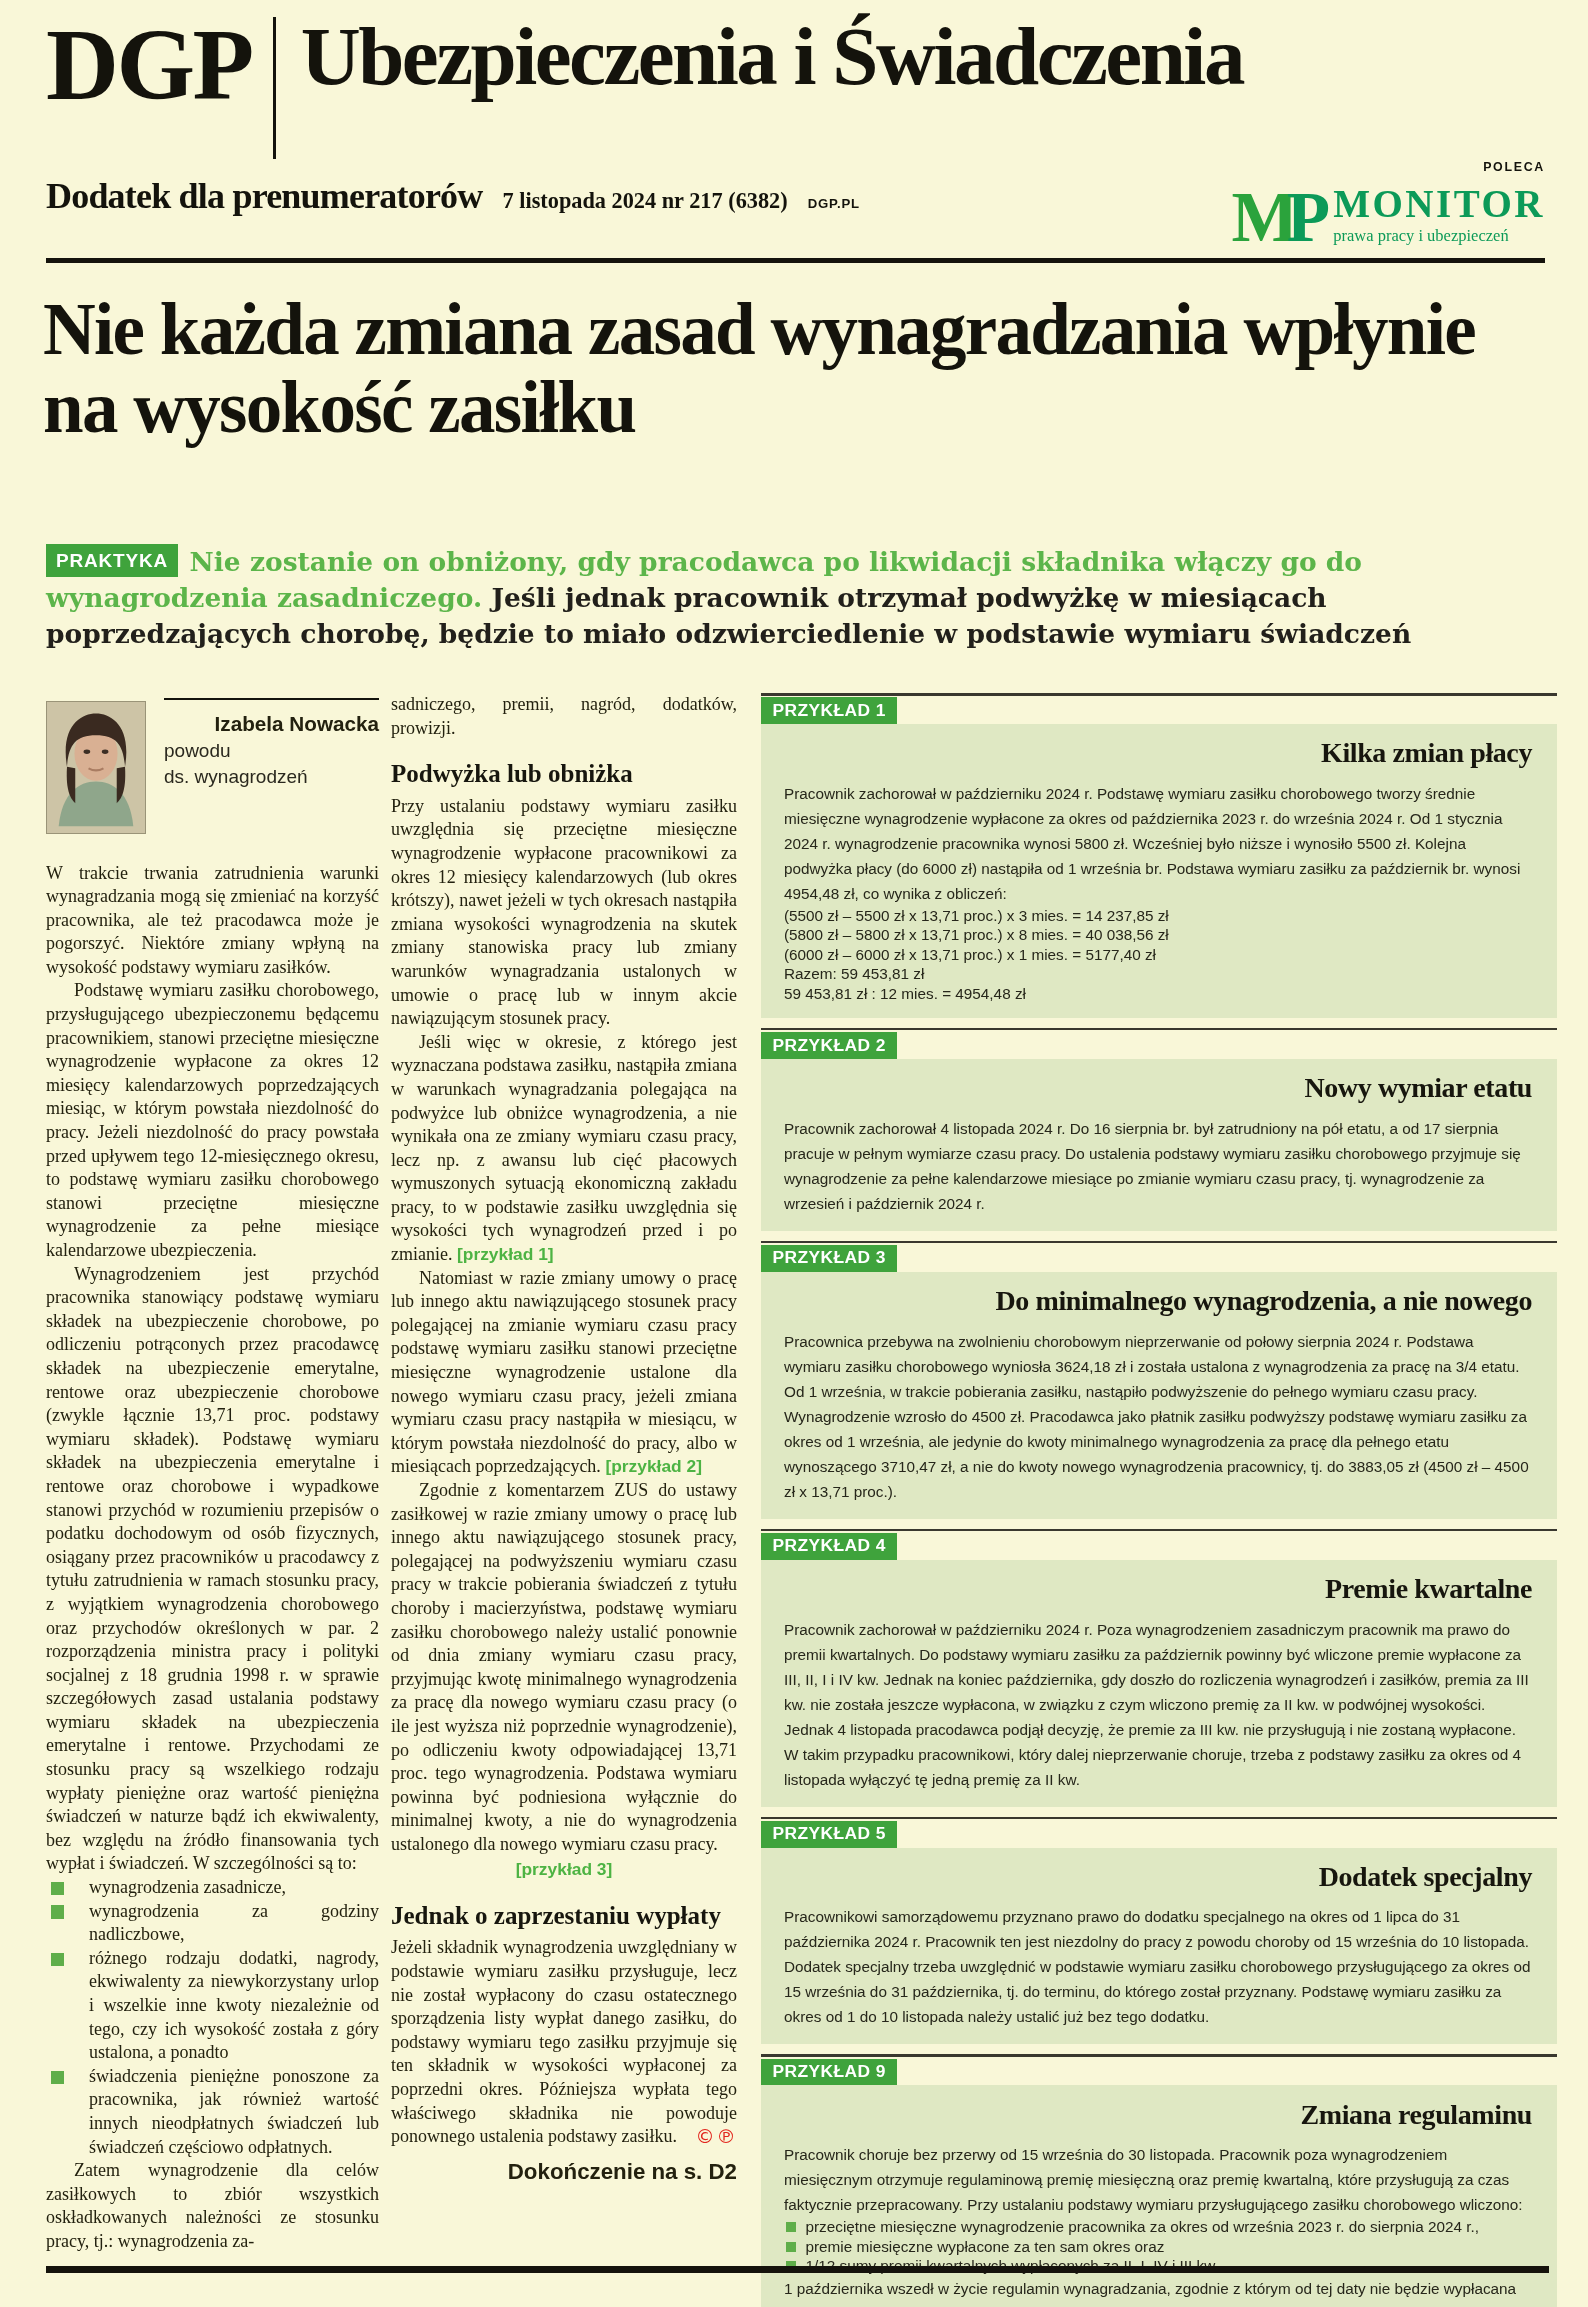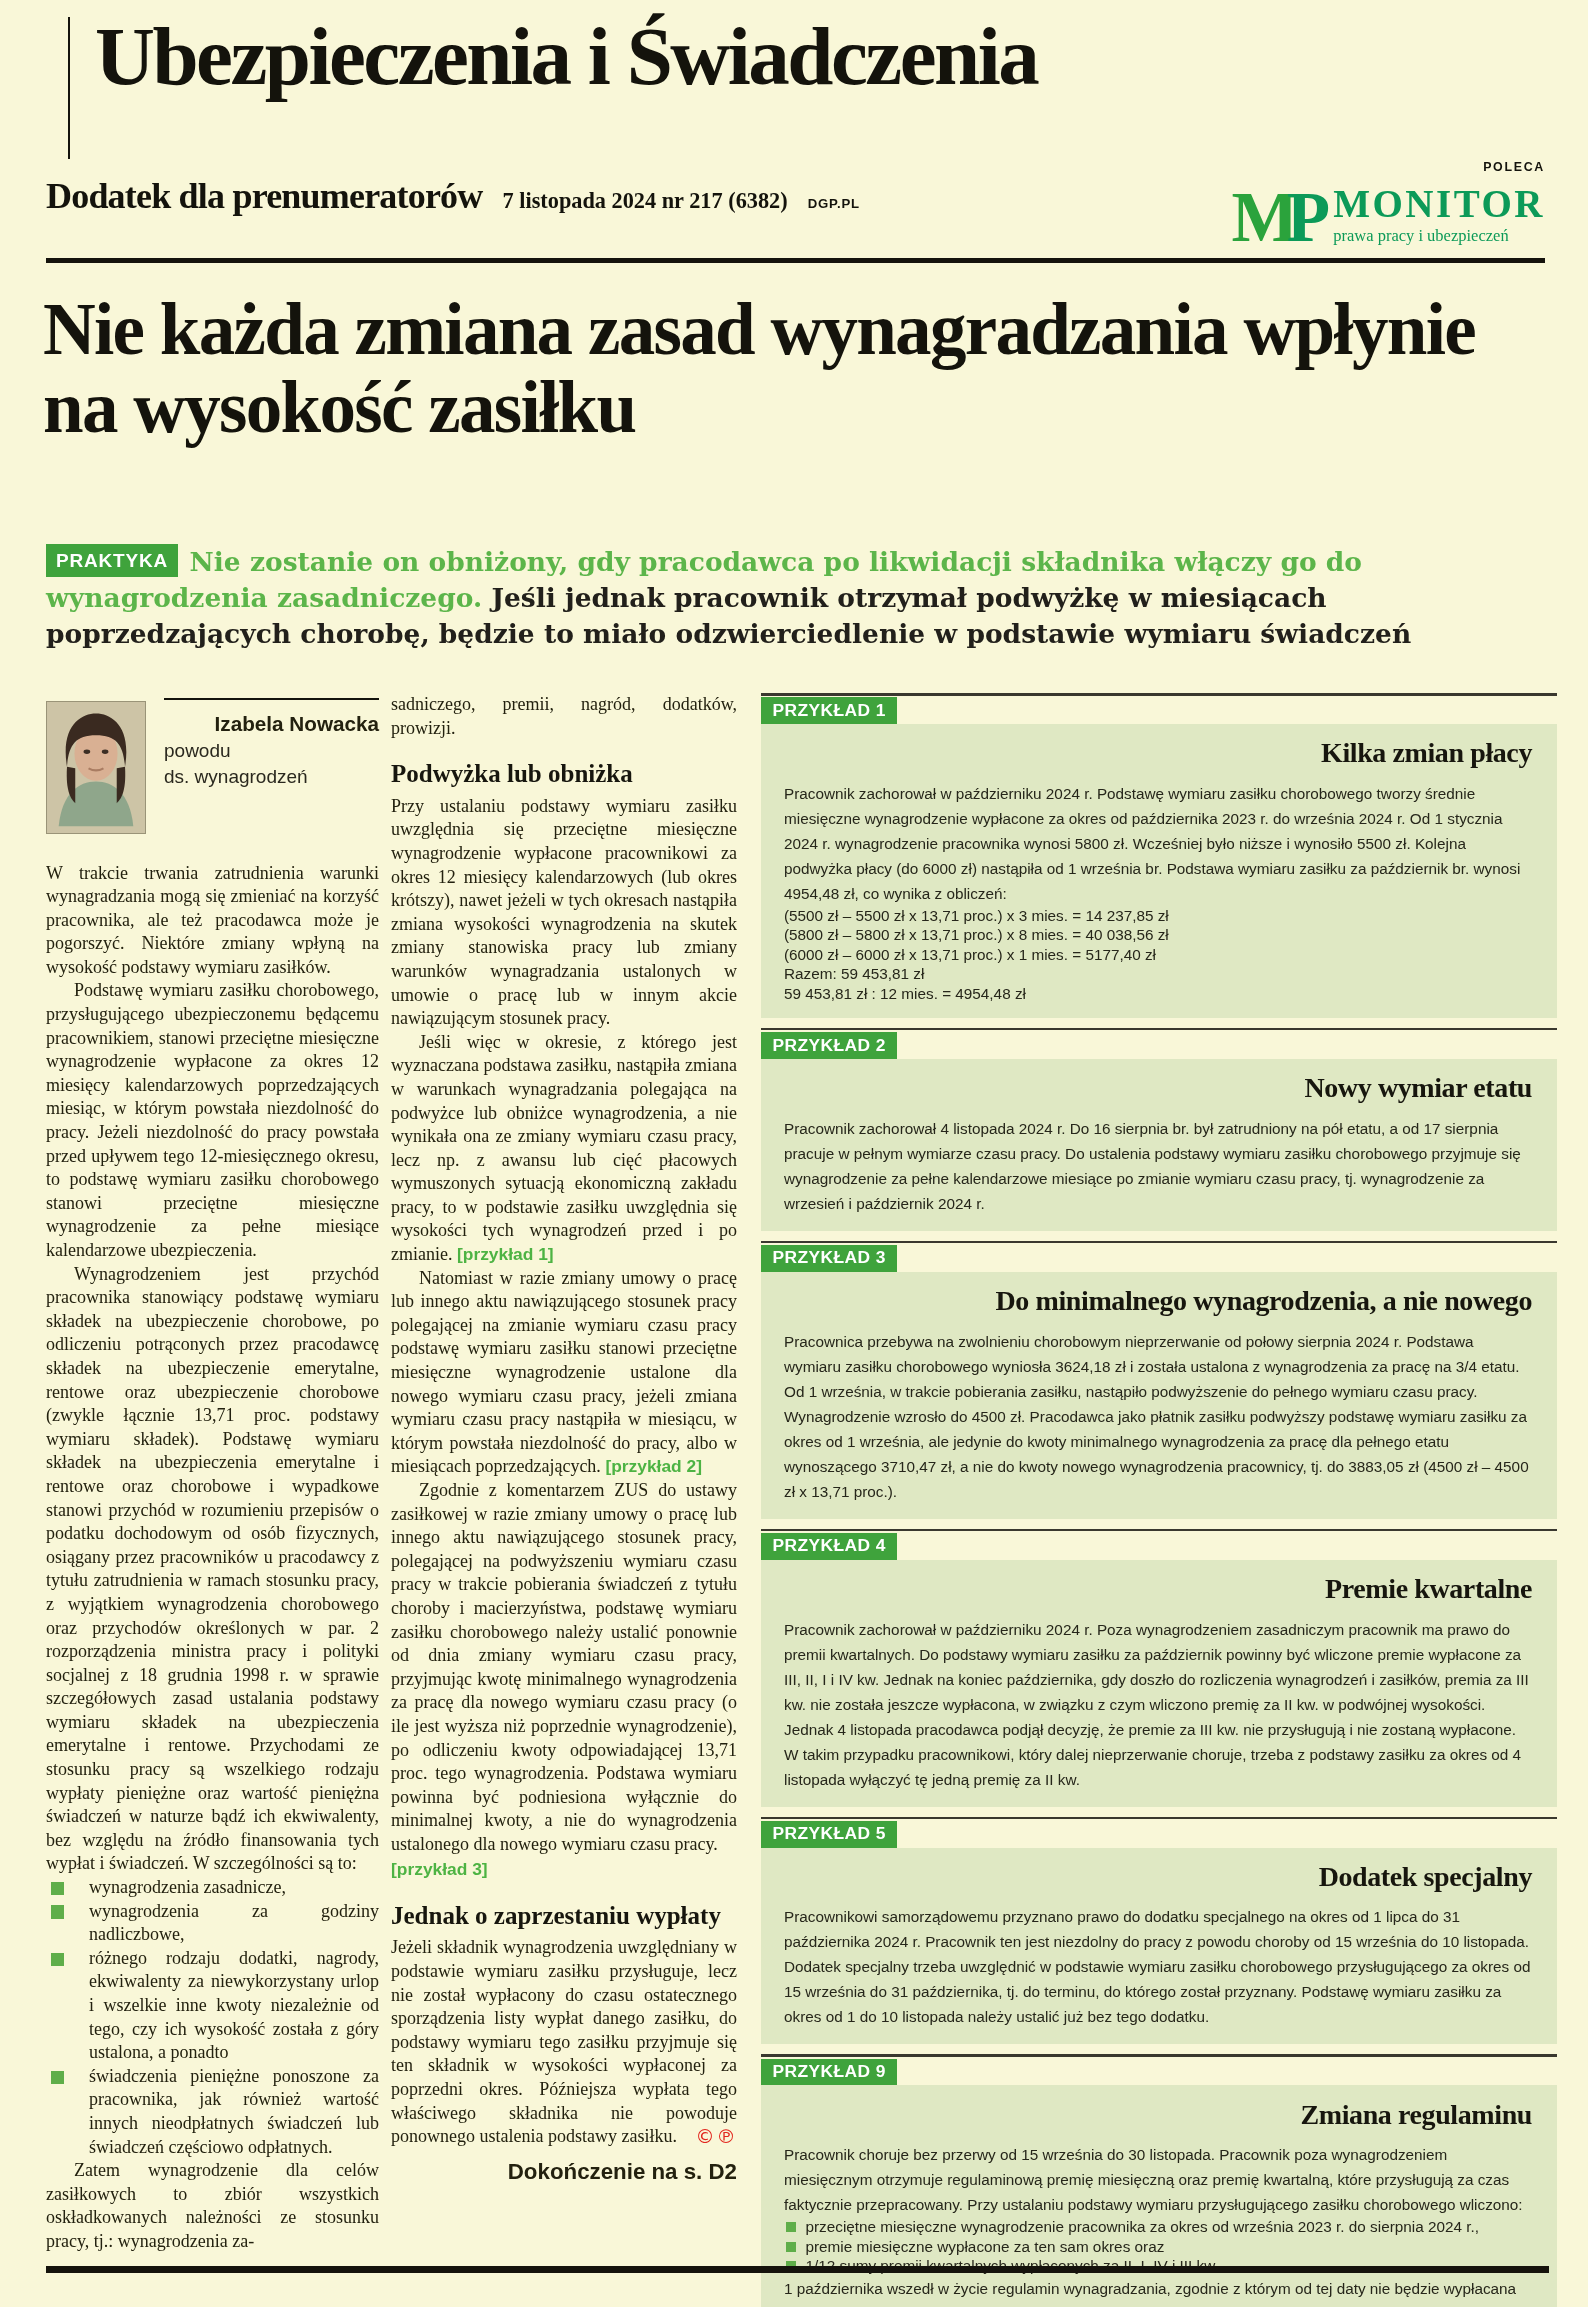--- a/index.html
+++ b/index.html
@@ -61,21 +61,21 @@
   .author-role{font-family:"Liberation Sans", sans-serif;font-size:19px;line-height:1.4;text-align:left;color:#2a281e;}
 
   
   .bullet{position:relative;padding-left:43px;text-align:justify;}
   .bullet::before{content:"";position:absolute;left:5px;top:5.8px;width:13.2px;height:13.2px;background:#5fae49;}
 
   
   .col2 h3{font-family:"Liberation Serif", serif;font-size:25px;line-height:1.12;
     font-weight:bold;margin:20px 0 6.6px;text-align:left;color:#17160e;}
   .xtag{color:#4db343;font-family:"Liberation Sans", sans-serif;font-weight:bold;font-size:17.4px;white-space:nowrap;}
-  .xtag-block{display:block;margin-top:1.7px;text-align:left;}
+  .xtag-block{display:block;margin-top:1.7px;text-align:center;}
   .cp{color:#e2261d;font-family:"DejaVu Sans", sans-serif;font-size:19px;float:right;letter-spacing:1.7px;}
   .cont{font-family:"Liberation Sans", sans-serif;font-weight:bold;font-size:22.3px;text-align:right;margin-top:11.6px;}
 
   
   .col3{position:absolute;left:761px;top:693px;width:796px;}
   .ex{margin-bottom:10px;}
   .ex-rule{height:2.5px;background:#3a382e;}
   .ex-label{display:inline-block;background:#3fa33c;color:#fff;
     font-family:"Liberation Sans", sans-serif;font-weight:bold;font-size:17.4px;
     padding:2.5px 11.6px 3.3px;letter-spacing:0.4px;margin-top:1.7px;}
@@ -88,20 +88,21 @@
   .ex-bullet::before{content:"";position:absolute;left:1.7px;top:5px;width:10px;height:10px;background:#5fae49;}
 
   .bottom-rule{position:absolute;left:46px;right:40px;top:2266px;height:7.4px;background:#15130c;}
 </style>
 </head>
 <body>
 
 <div class="page">
 
   <div class="masthead">
+    <div class="dgp">DGP</div>
     <div class="mast-bar"></div>
     <div class="mast-title">Ubezpieczenia i Świadczenia</div>
   </div>
 
   <div class="subrow">
     <div class="sub-left">
       <span class="sub-title">Dodatek dla prenumeratorów</span>
       <span class="sub-issue">7 listopada 2024 nr 217 (6382)</span>
       <span class="sub-site">DGP.PL</span>
     </div>

